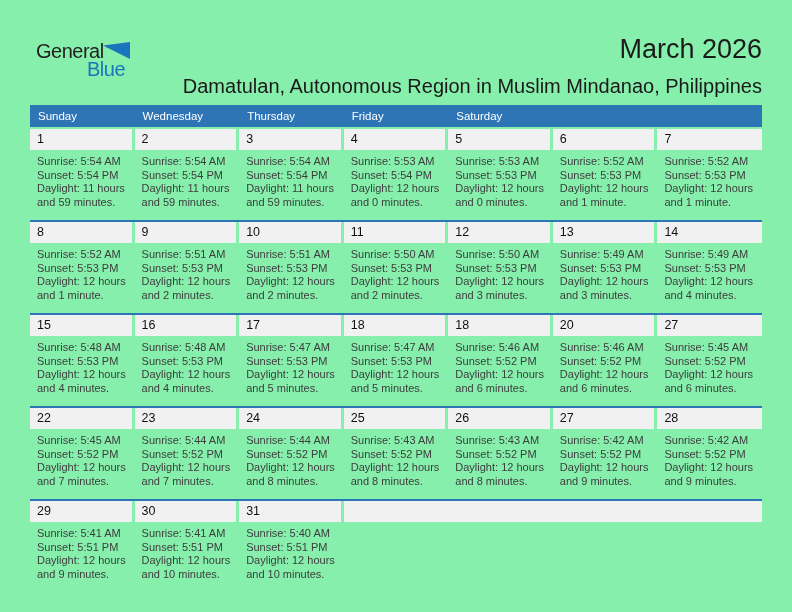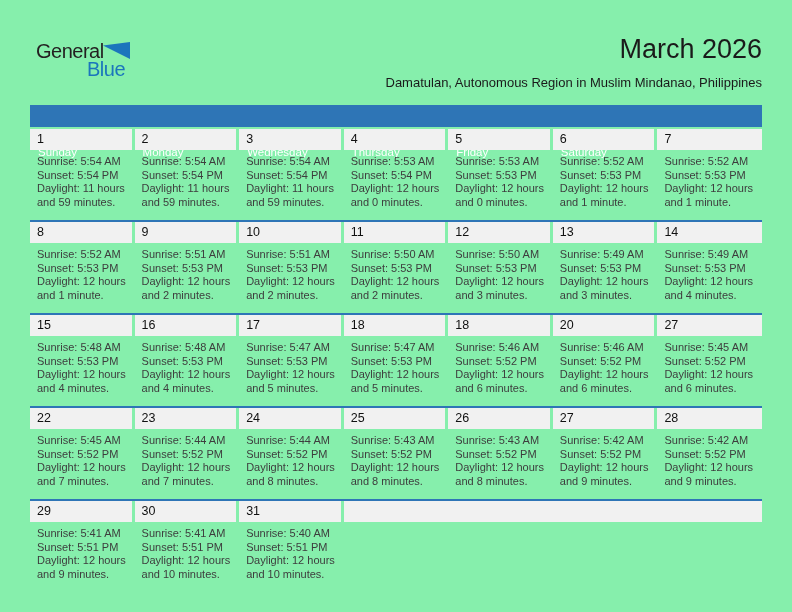--- a/index.html
+++ b/index.html
@@ -25,30 +25,30 @@
     font-size: 20px; letter-spacing: -0.5px; color: var(--accent);
   }
 
   
   .title {
     position: absolute; right: 30px; top: 34px;
     font-size: 27px; color: #1a1a1a;
   }
   .subtitle {
     position: absolute; right: 30px; top: 75px;
-    font-size: 13px; color: #1a1a1a;
+    font-size: 20px; color: #1a1a1a;
   }
 
   
   .calendar { position: absolute; left: 30px; top: 105px; width: 732px; }
   .weekday-row {
     display: grid; grid-template-columns: repeat(7, 1fr);
     background: var(--header-bg); height: 22px; margin-bottom: 2px;
   }
-  .hcell { color: #ffffff; font-size: 11.5px; line-height: 22px; padding-left: 8px; margin-top: 36px; }
+  .hcell { color: #ffffff; font-size: 11.5px; line-height: 22px; padding-left: 8px; }
 
   .week { display: grid; grid-template-columns: repeat(7, 1fr); height: 91px; }
   .week.bordered { border-top: 2px solid var(--line); height: 93px; }
   .cell { overflow: hidden; }
   .band { height: 21px; background: var(--band); margin-right: 3px; }
   .cell:last-child .band, .cell.merged .band { margin-right: 0; }
   .daynum { display: inline-block; padding: 3px 0 0 7px; font-size: 12.5px; color: #111111; }
   .lines { padding: 5px 2px 0 7px; }
   .line { font-size: 11px; line-height: 13.6px; color: #3d3d3d; white-space: nowrap; }
 </style>
@@ -66,21 +66,20 @@
     </span>
     <span class="logo-blue">Blue</span>
   </div>
 
   <div class="title">March 2026</div>
   <div class="subtitle">Damatulan, Autonomous Region in Muslim Mindanao, Philippines</div>
 
   <div class="calendar">
     <div class="weekday-row" id="weekday-row">
         <div class="hcell">Sunday</div>
-        <div class="hcell">Monday</div>
         <div class="hcell">Wednesday</div>
         <div class="hcell">Thursday</div>
         <div class="hcell">Friday</div>
         <div class="hcell">Saturday</div>
       </div>
     <div id="weeks-container">
         <div class="week">
           <div class="cell">
             <div class="band"><span class="daynum">1</span></div>
             <div class="lines">

